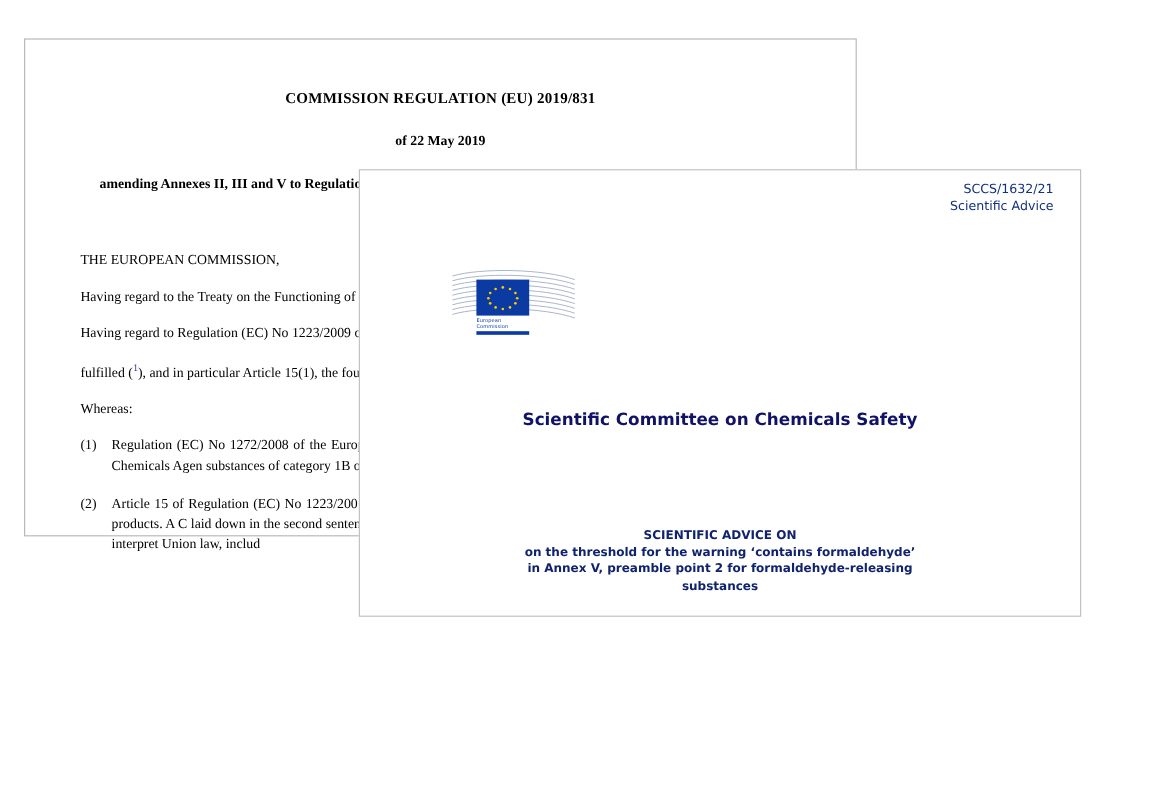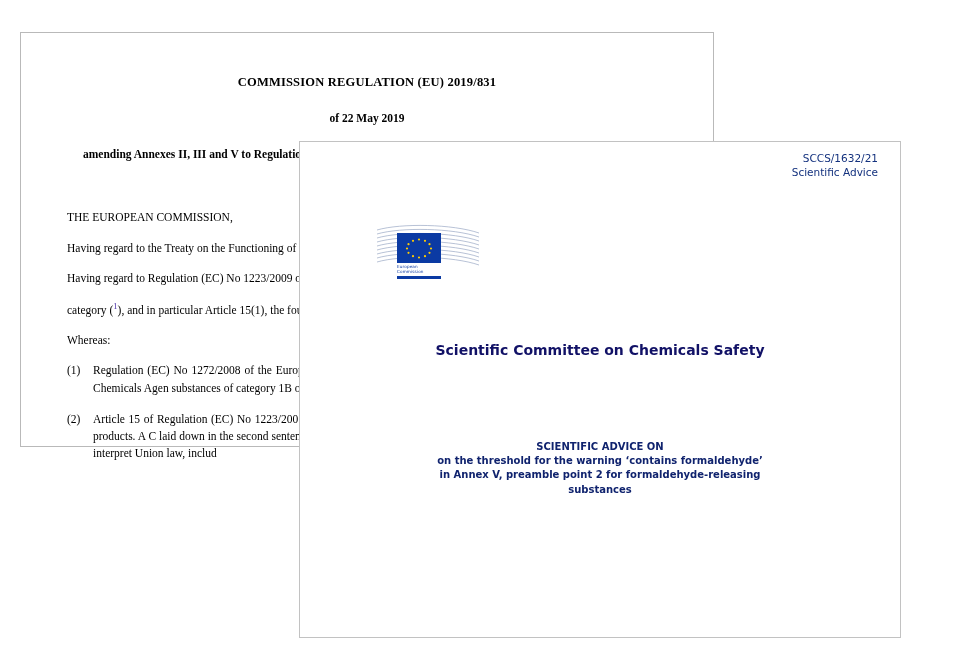--- a/index.html
+++ b/index.html
@@ -78,21 +78,21 @@
     font-size: 8.5px;
     vertical-align: super;
   }
 
   
   #sccs-doc {
     position: absolute;
     left: 299px;
     top: 141px;
     width: 602px;
-    height: 497px;
+    height: 373px;
     background: #ffffff;
     border: 1px solid #c2c2c2;
     box-sizing: border-box;
     z-index: 2;
     font-family: "DejaVu Sans", sans-serif;
     color: #1a1a6e;
     box-shadow: 0 0 0 0 rgba(0,0,0,0);
   }
   .sccs-ref {
     position: absolute;
@@ -234,21 +234,21 @@
   <div class="reg-subtitle">of 22 May 2019</div>
   <div class="reg-amending">amending Annexes II, III and V to Regulation (EC) No 1223/2009 of the European Parliament and of the Council on cosmetic products</div>
 
   <div class="reg-body">
     <p>THE EUROPEAN COMMISSION,</p>
     <p>Having regard to the Treaty on the Functioning of th</p>
     <p>
       <span>Having regard to Regulation (EC) No 1223/2009 o</span>
     </p>
     <p>
-      <span>category (</span><span class="fn">1</span><span>), and in particular Article 15(1), the four</span>
+      <span>fulfilled (</span><span class="fn">1</span><span>), and in particular Article 15(1), the four</span>
     </p>
     <p>Whereas:</p>
 
     <div class="reg-para">
       <div class="num">(1)</div>
       <div class="txt">Regulation (EC) No 1272/2008 of the Europe substances as carcinogenic, mutagenic or toxic Committee of the European Chemicals Agen substances of category 1B or CMR substances</div>
     </div>
     <div class="reg-para">
       <div class="num">(2)</div>
       <div class="txt">Article 15 of Regulation (EC) No 1223/200 category 1A, category 1B or category 2 unde prohibited from use in cosmetic products. A C laid down in the second sentence of Article 1223/2009 are fulfilled. This Regulation imple Union is entitled to interpret Union law, includ</div>

